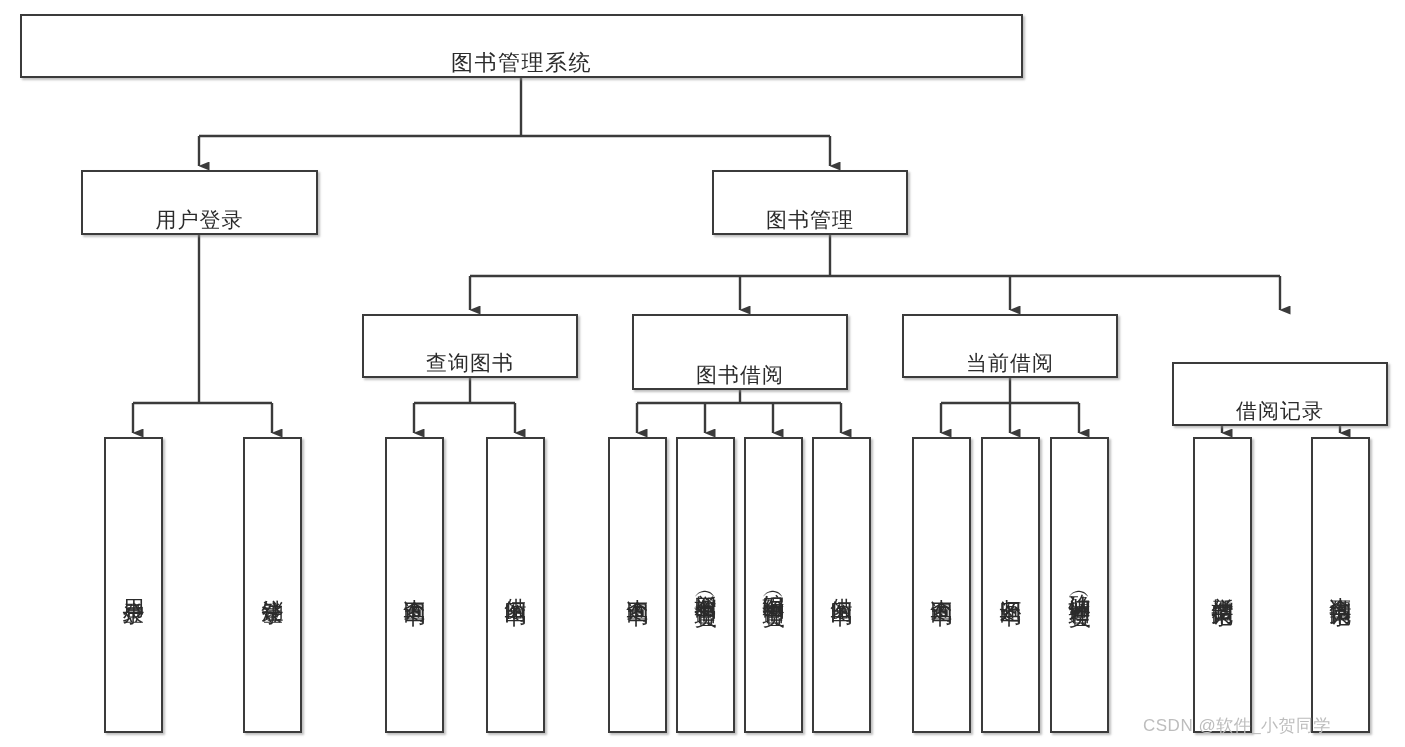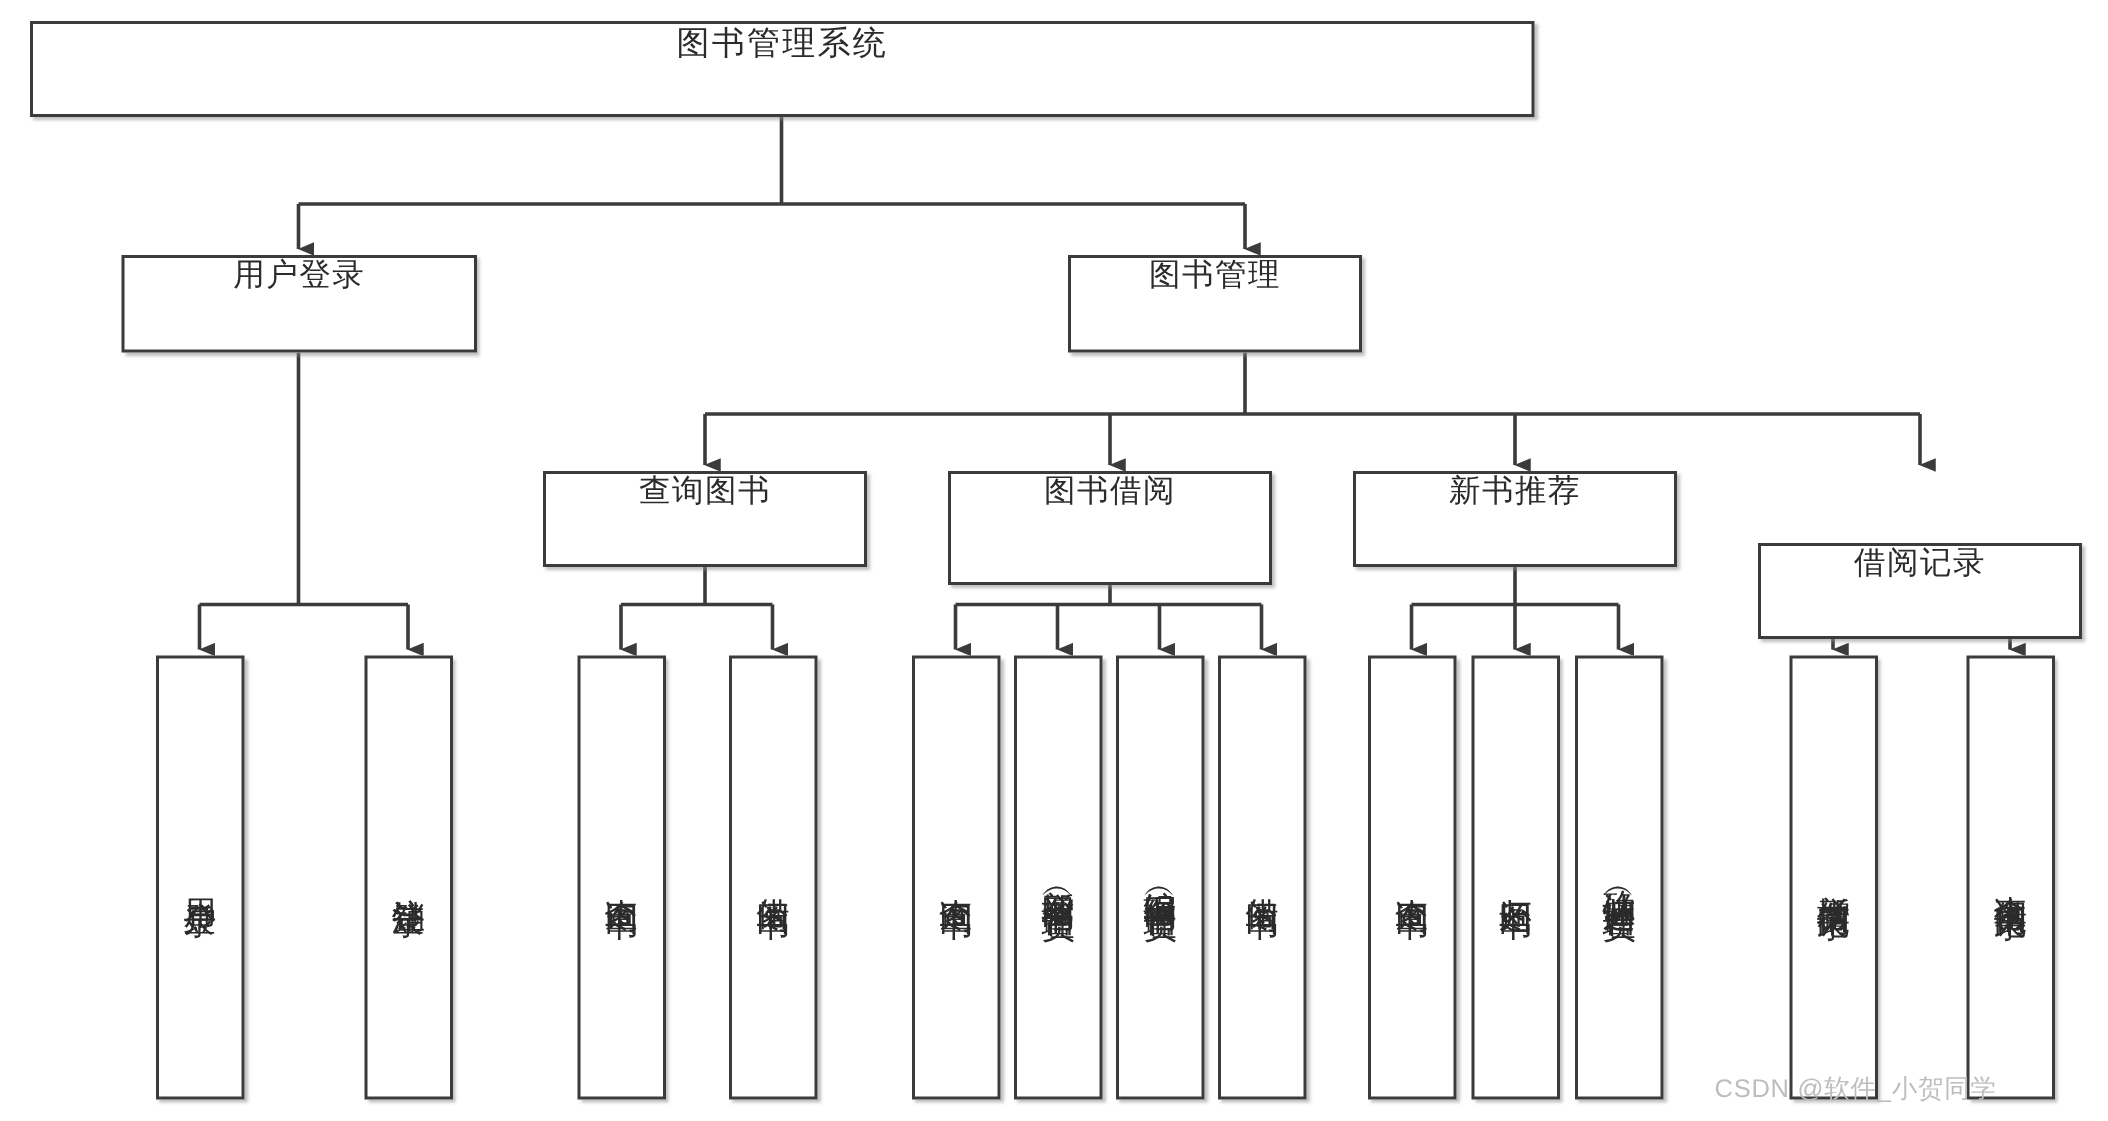--- a/index.html
+++ b/index.html
@@ -26,21 +26,21 @@
     width: 1405px;
     height: 747px;
   }
   .node {
     position: absolute;
     box-sizing: border-box;
     background: #ffffff;
     border: 2px solid #3b3b3b;
     box-shadow: 2px 2px 2px rgba(140,140,140,0.55);
     display: flex;
-    align-items: flex-start;
+    align-items: flex-end;
     justify-content: center;
     color: #2b2b2b;
     z-index: 2;
   }
   .node .lbl {
     display: block;
     text-align: center;
     line-height: 1.18;
     white-space: pre;
   }
@@ -142,21 +142,21 @@
     <span class="lbl">图书管理</span>
   </div>
 
   <div class="node h" style="left:362px; top:314px; width:216px; height:64px;">
     <span class="lbl">查询图书</span>
   </div>
   <div class="node h" style="left:632px; top:314px; width:216px; height:76px;">
     <span class="lbl">图书借阅</span>
   </div>
   <div class="node h" style="left:902px; top:314px; width:216px; height:64px;">
-    <span class="lbl">新书推荐</span>
+    <span class="lbl">当前借阅</span>
   </div>
   <div class="node h" style="left:1172px; top:314px; width:216px; height:64px;margin-top:48px;">
     <span class="lbl">借阅记录</span>
   </div>
 
   <div class="node v" style="left:104px; top:437px; width:59px; height:296px;">
     <span class="lbl">用户登录</span>
   </div>
   <div class="node v" style="left:243px; top:437px; width:59px; height:296px;">
     <span class="lbl">注销登录</span>

